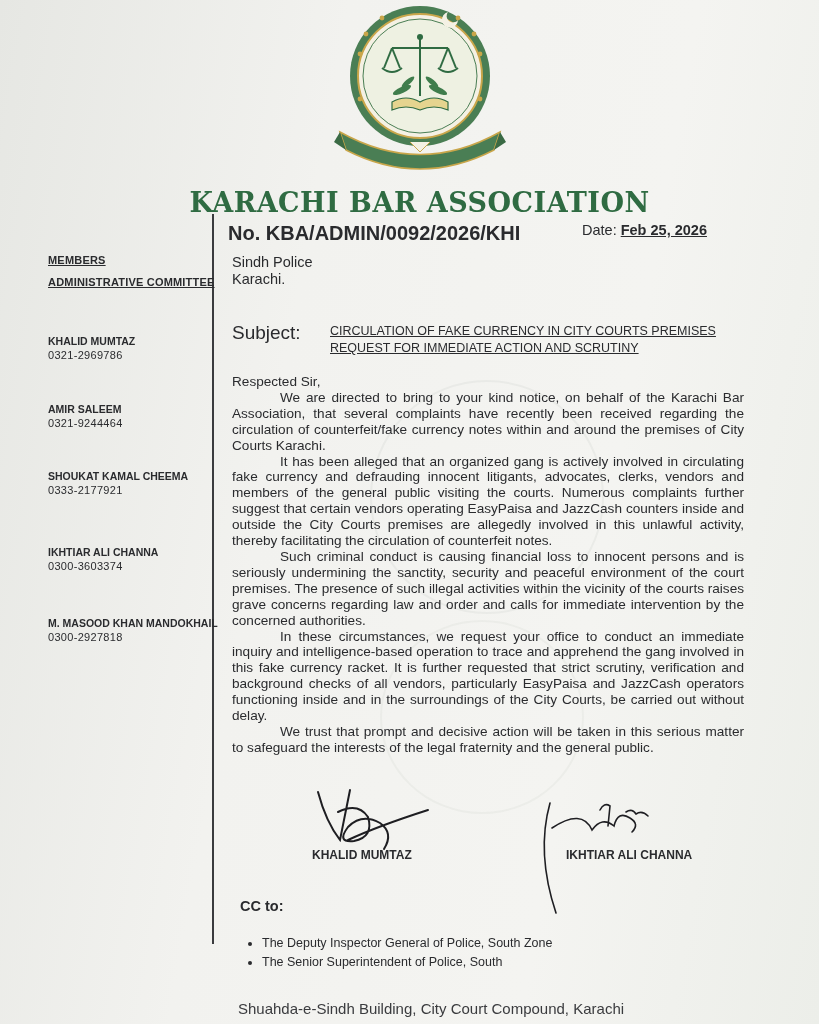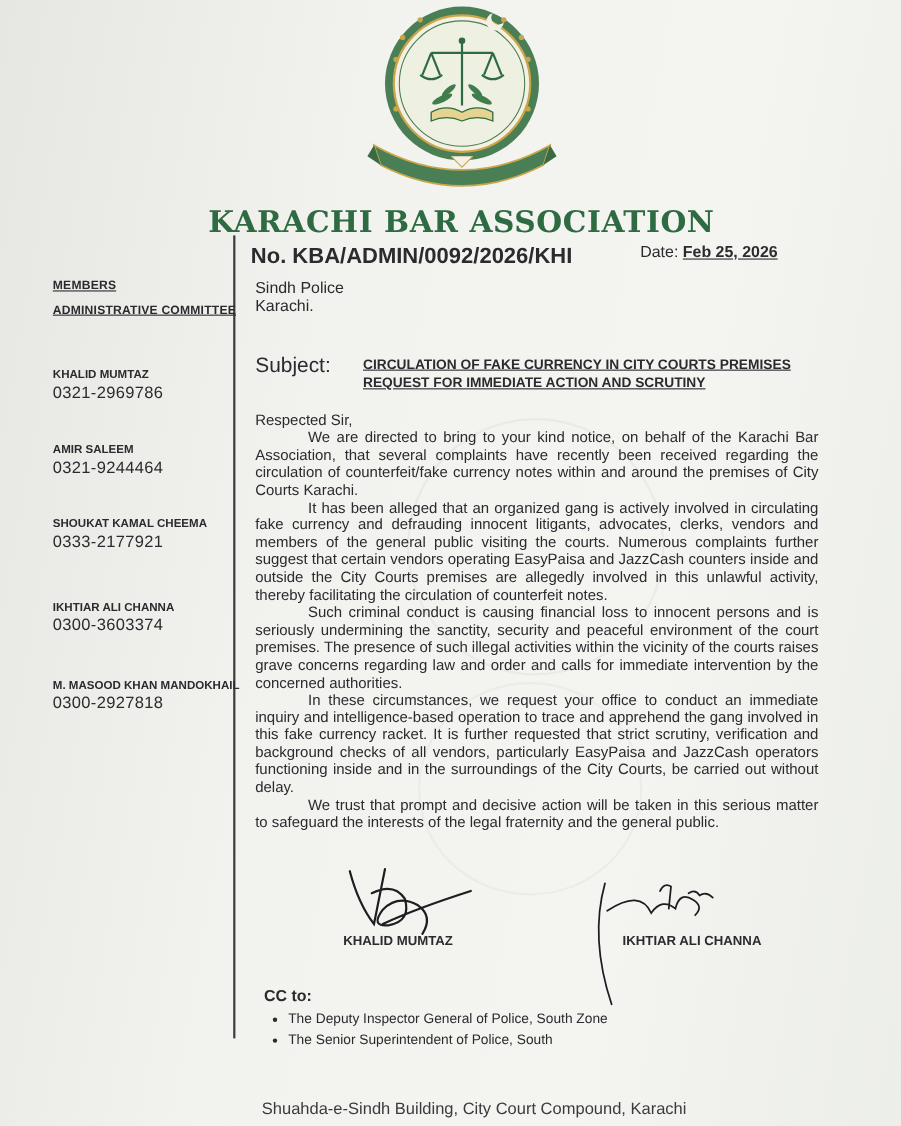--- a/index.html
+++ b/index.html
@@ -26,39 +26,39 @@
   .date-wrap { position: absolute; left: 582px; top: 222px; font-size: 14.5px; }
   .date-val { font-weight: bold; text-decoration: underline; }
   .divider {
     position: absolute; left: 212px; top: 214px; width: 1.5px; height: 730px; background: #3a3b3e;
   }
   .sidebar { position: absolute; left: 48px; top: 254px; width: 170px; font-size: 11px; }
   .sb-head { font-weight: bold; text-decoration: underline; display: block; letter-spacing: 0.2px; }
   .sb-head.h1 { position: absolute; top: 0; }
   .sb-head.h2 { position: absolute; top: 22px; }
   .member { position: absolute; font-weight: bold; font-size: 10.5px; }
-  .member .phone { display: block; font-weight: normal; font-size: 15px; margin-top: 2px; letter-spacing: 0.3px; }
+  .member .phone { display: block; font-weight: normal; font-size: 11px; margin-top: 2px; letter-spacing: 0.3px; }
   .addr { position: absolute; left: 232px; top: 254px; font-size: 14.5px; line-height: 17px; }
   .addr span { display: block; }
   .subject-label { position: absolute; left: 232px; top: 322px; font-size: 19px; }
-  .subject-lines { position: absolute; left: 330px; top: 323px; font-size: 12.5px; font-weight: bold; line-height: 17px; }
+  .subject-lines { position: absolute; left: 330px; top: 323px; font-size: 12.5px; font-weight: normal; line-height: 17px; }
   .subject-lines span { display: block; text-decoration: underline; }
   .body-text {
     position: absolute; left: 232px; top: 374px; width: 512px; font-size: 13.6px; line-height: 15.9px;
     text-align: justify;
   }
   .body-text p { margin: 0; }
   .body-text p.indent { text-indent: 48px; }
   .salutation { margin: 0; }
   .closing { text-indent: 85px; margin: 0; }
   .sig { position: absolute; }
   .sig svg { display: block; }
   .sig-name { position: absolute; font-size: 12px; font-weight: bold; white-space: nowrap; }
   .cc { position: absolute; left: 240px; top: 898px; font-size: 14px; }
-  .cc-title { font-weight: bold; font-size: 14.5px; display: block; margin-bottom: 3px; }
+  .cc-title { font-weight: bold; font-size: 14.5px; display: block; margin-bottom: 20px; }
   .cc ul { margin: 0; padding-left: 22px; font-size: 12.5px; line-height: 19px; }
   .cc li { list-style: disc; }
   .footer { position: absolute; left: 238px; top: 1000px; font-size: 15px; color: #3a3b3e; }
   .footer2 { position: absolute; left: 238px; top: 1018px; font-size: 13px; color: #777; height: 8px; overflow: hidden; }
   .watermark {
     position: absolute; left: 370px; top: 380px; width: 230px; height: 230px; border-radius: 50%;
     border: 2px solid rgba(120,130,120,0.07);
   }
   .watermark2 {
     position: absolute; left: 380px; top: 620px; width: 200px; height: 190px; border-radius: 50%;

